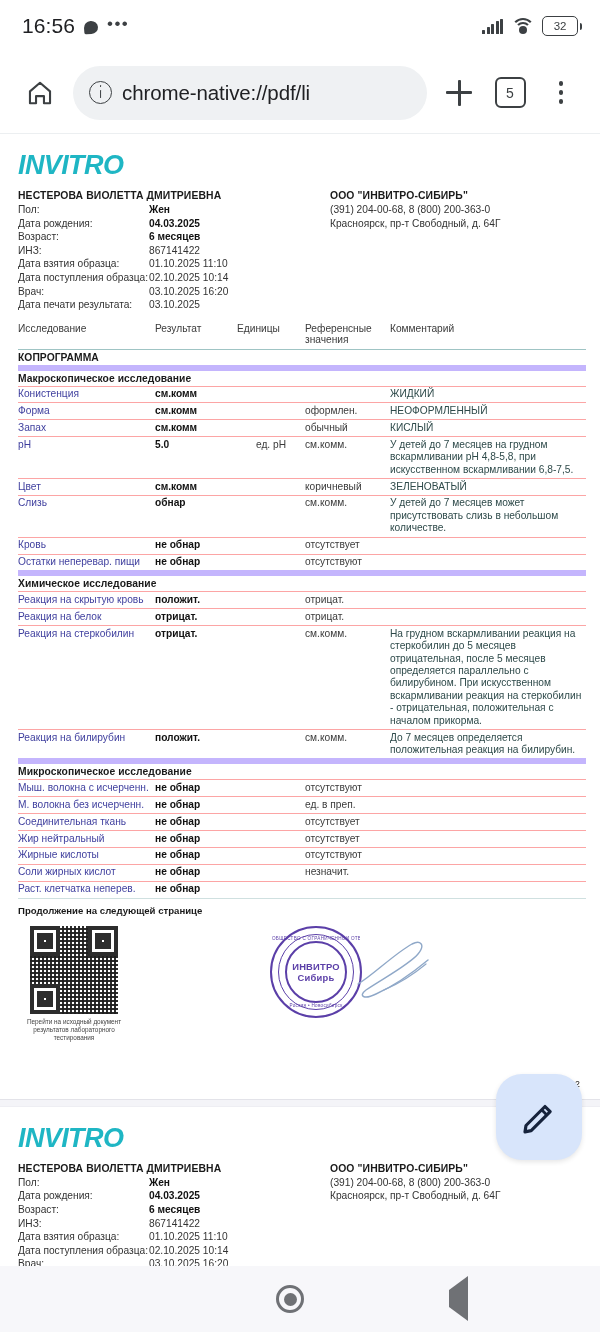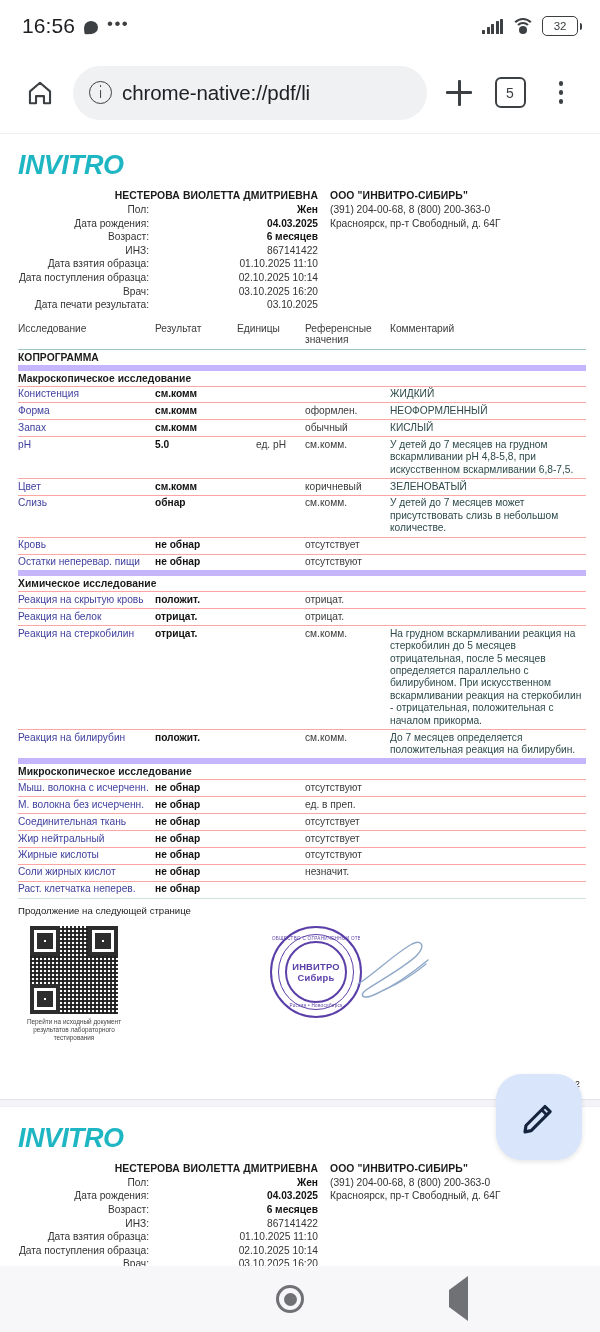--- a/index.html
+++ b/index.html
@@ -186,21 +186,21 @@
     font-size: 27px;
     color: #1fb6c4;
     letter-spacing: -.6px;
     line-height: 1;
     margin: 2px 0 11px 4px;
   }
   .hdr-wrap {
     display: flex;
     align-items: flex-start;
   }
-  .hdr-left { width: 300px; flex: 0 0 300px; padding-left: 4px; text-align: right; }
+  .hdr-left { width: 300px; flex: 0 0 300px; padding-left: 4px; }
   .hdr-right { flex: 1 1 auto; padding-left: 12px; }
   .patient-name {
     font-size: 10.4px;
     font-weight: bold;
     color: #1a1a1a;
     letter-spacing: .1px;
     margin-bottom: 2px;
   }
   .org-name {
     font-size: 10.4px;
@@ -257,21 +257,21 @@
   }
   .data-row .c1 { color: #3f3f9e; }
   .data-row .c2 { font-weight: bold; color: #111; }
   .data-row .c3 { color: #3b3b3b; text-align: center; }
   .data-row .c4 { color: #3b3b3b; }
   .data-row .c5 { color: #2e4a4a; }
   .tbl-bottom { border-top: 1px solid #cfe0e0; }
 
   .continued {
     font-size: 9.6px;
-    font-weight: normal;
+    font-weight: bold;
     color: #1a1a1a;
     margin: 6px 0 0 4px;
   }
 
   
   .footer {
     display: flex;
     align-items: flex-start;
     margin-top: 10px;
     padding-left: 4px;

